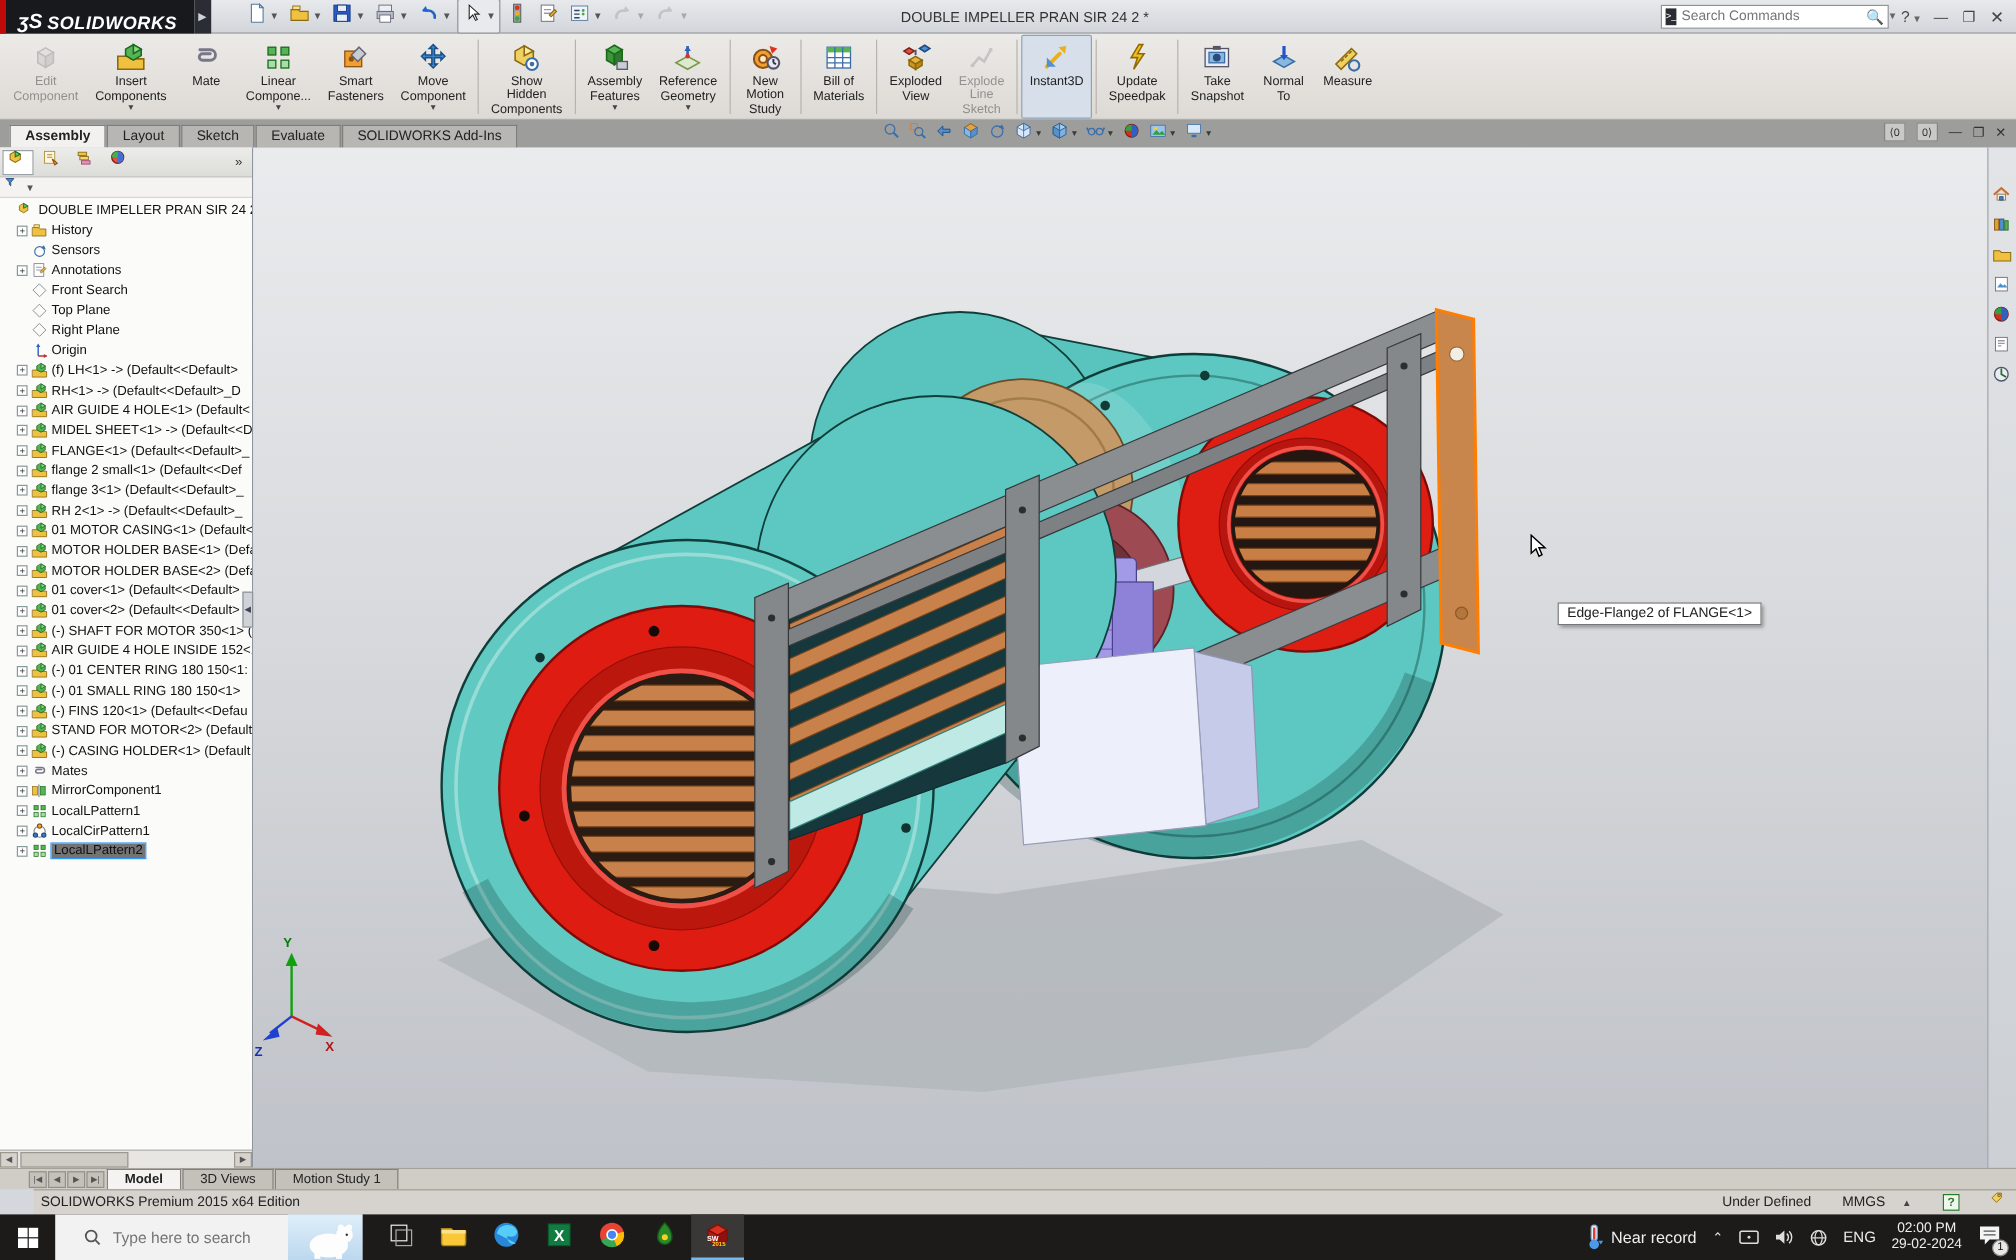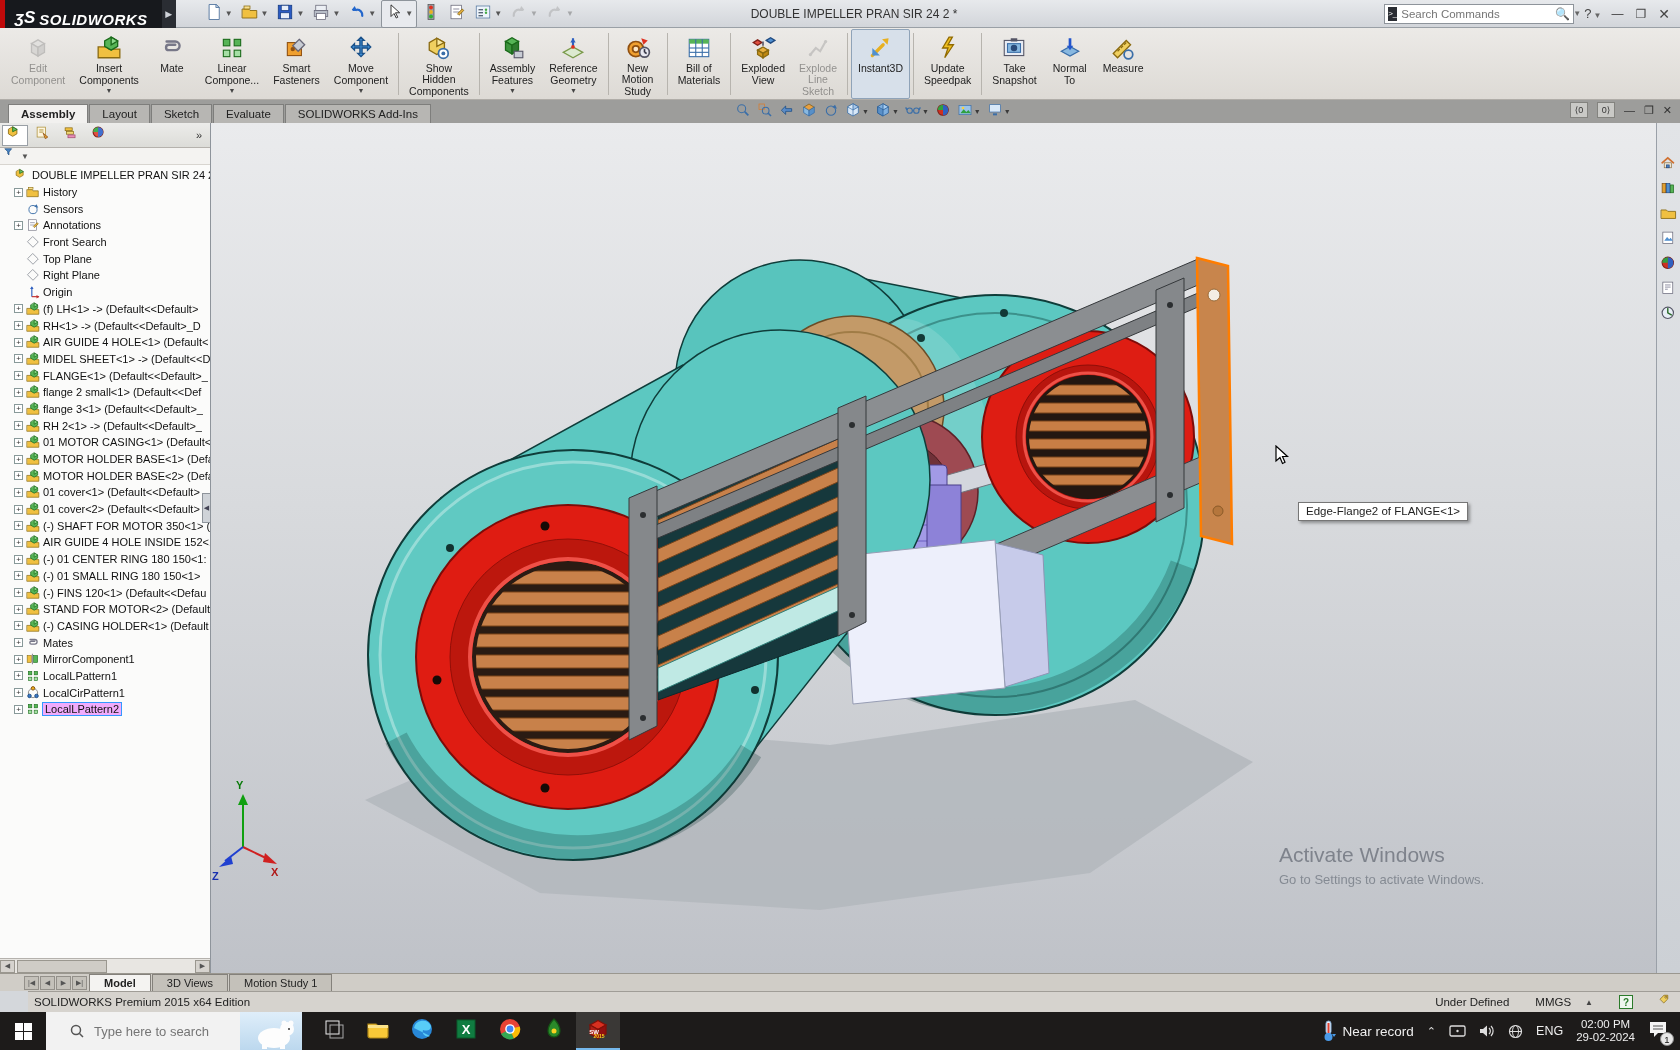--- a/index.html
+++ b/index.html
@@ -60,21 +60,21 @@
   .fm-more { margin-left:auto; font-size:11px; color:#333; padding-right:6px; }
   .fm-filter { height:17px; border-bottom:1px solid #d8d5d0; display:flex; align-items:center; padding:0 4px; gap:3px; background:#f4f3f1; }
   .fm-filter .f-caret { font-size:8px; color:#555; }
   .tree { flex:1; overflow:hidden; padding-top:2px; position:relative; }
   .trow { height:16.7px; display:flex; align-items:center; white-space:nowrap; overflow:hidden; padding-left:3px; }
   .trow .exp { width:9px; height:9px; border:1px solid #899; background:#fff; font-size:8px; line-height:7px; text-align:center; color:#333; margin-right:3px; flex:0 0 9px; }
   .trow .noexp { width:12px; flex:0 0 12px; }
   .trow.child { padding-left:14px; }
   .trow .tico { margin-right:3px; flex:0 0 14px; display:flex; }
   .trow .tlabel { font-size:11px; color:#111; }
-  .trow.sel .tlabel { outline:1px solid #39f; background:#f0abfc; padding:0 2px; }
+  .trow.sel .tlabel { outline:1px solid #39f; background:#737373; padding:0 2px; }
   .fm-hscroll { height:15px; flex:0 0 15px; background:#e8e6e2; border-top:1px solid #b5b2ad; display:flex; align-items:center; }
   .hs-btn { width:15px; height:13px; background:#d6d3ce; border:1px solid #9a978f; font-size:7px; color:#555; display:flex; align-items:center; justify-content:center; }
   .hs-track { flex:1; height:13px; position:relative; }
   .hs-thumb { position:absolute; left:2px; top:0; width:90px; height:13px; background:#cfccc6; border:1px solid #9a978f; }
   .panel-collapse { position:absolute; right:-1px; top:370px; width:9px; height:30px; background:#cfd3d8; border:1px solid #8e949b; font-size:7px; color:#445; display:flex; align-items:center; justify-content:center; z-index:5; }
 
   
   .viewport { width:1445px; flex:0 0 1445px; position:relative; background:linear-gradient(180deg,#eaebed 0%,#d8dadd 45%,#bfc2c8 100%); overflow:hidden; }
   .viewport svg.model { position:absolute; left:0; top:0; }
   .vp-tooltip { position:absolute; left:1087px; top:351px; background:#fff; border:1px solid #767676; box-shadow:2px 2px 3px rgba(0,0,0,.35); font-size:11.5px; color:#222; padding:2px 7px 3px 7px; white-space:nowrap;margin-top:28px; }
@@ -1146,24 +1146,20 @@
           <text x="1" y="757" font-size="11" font-weight="bold" fill="#1830b0">Z</text>
         </g>
       </svg>
 
       <svg class="cursor" width="16" height="20">
         <path d="M2 1 L2 16 L6 12.5 L8.5 18.5 L11 17.3 L8.5 11.5 L13.5 11.5 Z" fill="#fff" stroke="#000" stroke-width="1.2"></path>
       </svg>
 
       <div class="vp-tooltip">Edge-Flange2 of FLANGE&lt;1&gt;</div>
 
-      <div class="activate">
-        <div class="a1">Activate Windows</div>
-        <div class="a2">Go to Settings to activate Windows.</div>
-      </div>
     </div>
 
     <div class="taskpane" id="taskpane">
         <div class="tp-btn">
           <div><svg width="17" height="17" viewBox="0 0 24 24">
               <path d="M3 11 l8 -7 8 7" fill="none" stroke="#d07030" stroke-width="2.5" stroke-linecap="round"></path>
               <rect x="6" y="11" width="10" height="7" fill="#f0e8d8" stroke="#907040"></rect>
               <rect x="9" y="14" width="4" height="4" fill="#5080c0" stroke="#204a80"></rect>
             </svg></div>
         </div>

